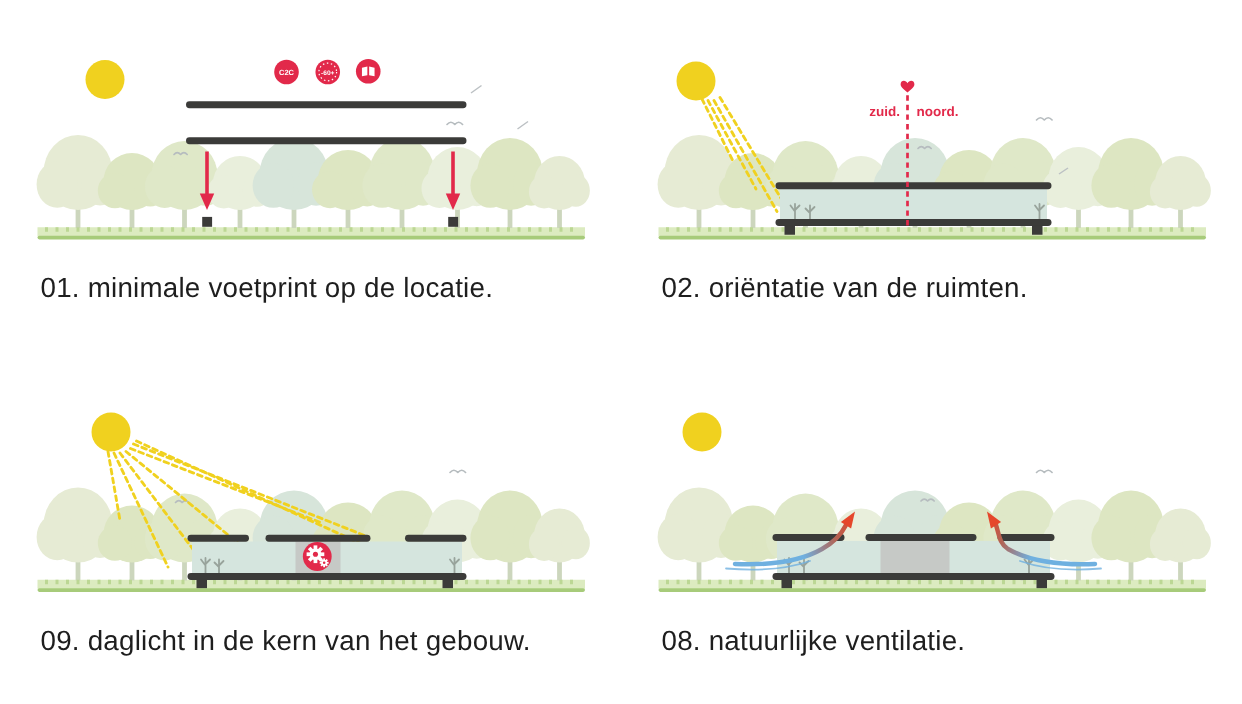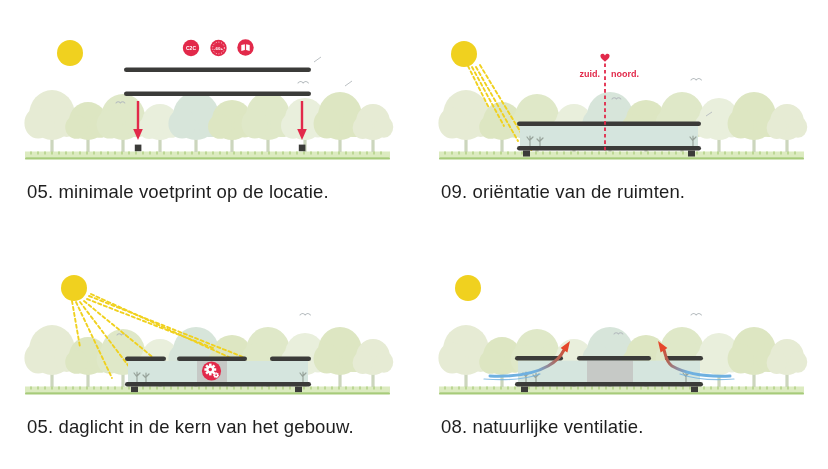--- a/index.html
+++ b/index.html
@@ -128,21 +128,21 @@
         </g>
         <g>
           <circle cx="245.5" cy="47.5" r="8.2" class="red"></circle>
           <g transform="translate(245.5,47.5)">
             <polygon points="-4.2,-2.4 -0.6,-3.2 -0.6,2.6 -4.2,3.4" fill="#fff"></polygon>
             <polygon points="4.2,-2.4 0.6,-3.2 0.6,2.6 4.2,3.4" fill="#fff"></polygon>
           </g>
         </g>
       </g>
     </svg>
-    <div class="caption">05. minimale voetprint op de locatie.</div>
+    <div class="caption">01. minimale voetprint op de locatie.</div>
   </section>
 
   <section class="panel">
     <svg class="scene" width="414" height="172" viewBox="0 0 414 172">
       <rect x="25" y="151.5" width="365" height="6" class="ground"></rect>
       <rect x="25" y="157.2" width="365" height="2.4" rx="1.2" class="gedge"></rect>
       <g>
           <g>
             <rect x="50.4" y="115" width="3.2" height="37" fill="#ccd6bd"></rect>
             <ellipse cx="52" cy="115" rx="23" ry="25" fill="#e6ebd4"></ellipse>
@@ -223,21 +223,21 @@
       <rect x="109" y="150.5" width="7" height="6" class="slab"></rect>
       <rect x="274" y="150.5" width="7" height="6" class="slab"></rect>
       <line x1="292" y1="116" x2="298" y2="112" class="mark"></line>
       <g>
         <path class="red" transform="translate(191,53.5)" d="M0,2 C-1,-0.5 -4.6,-0.2 -4.6,2.6 C-4.6,4.8 -2,6.3 0,8.2 C2,6.3 4.6,4.8 4.6,2.6 C4.6,-0.2 1,-0.5 0,2 Z"></path>
         <line x1="191" y1="63.5" x2="191" y2="150.5" class="redline" stroke-width="1.8" stroke-dasharray="3.6 2.8"></line>
         <text x="186" y="77" text-anchor="end" class="compass-label">zuid.</text>
         <text x="197" y="77" text-anchor="start" class="compass-label">noord.</text>
       </g>
     </svg>
-    <div class="caption">09. oriëntatie van de ruimten.</div>
+    <div class="caption">02. oriëntatie van de ruimten.</div>
   </section>
 
   <section class="panel">
     <svg class="scene" width="414" height="172" viewBox="0 0 414 172">
       <rect x="25" y="151.5" width="365" height="6" class="ground"></rect>
       <rect x="25" y="157.2" width="365" height="2.4" rx="1.2" class="gedge"></rect>
       <g>
           <g>
             <rect x="50.4" y="115" width="3.2" height="37" fill="#ccd6bd"></rect>
             <ellipse cx="52" cy="115" rx="23" ry="25" fill="#e6ebd4"></ellipse>
@@ -336,21 +336,21 @@
         <g transform="translate(4.6,4.2) scale(0.5)" fill="#fff">
           <rect x="-1.25" y="-5.9" width="2.5" height="11.8"></rect>
           <rect x="-1.25" y="-5.9" width="2.5" height="11.8" transform="rotate(45)"></rect>
           <rect x="-1.25" y="-5.9" width="2.5" height="11.8" transform="rotate(90)"></rect>
           <rect x="-1.25" y="-5.9" width="2.5" height="11.8" transform="rotate(135)"></rect>
           <circle r="3.9" fill="#fff"></circle>
           <circle r="1.7" class="red"></circle>
         </g>
       </g>
     </svg>
-    <div class="caption">05. daglicht in de kern van het gebouw.</div>
+    <div class="caption">09. daglicht in de kern van het gebouw.</div>
   </section>
 
   <section class="panel">
     <svg class="scene" width="414" height="172" viewBox="0 0 414 172">
       <defs>
         <linearGradient id="ventL" gradientUnits="userSpaceOnUse" x1="76" y1="140" x2="156" y2="106">
           <stop offset="0" stop-color="#6fb0e0"></stop>
           <stop offset="0.5" stop-color="#6fb0e0"></stop>
           <stop offset="0.78" stop-color="#b26354"></stop>
           <stop offset="1" stop-color="#e5472b"></stop>

